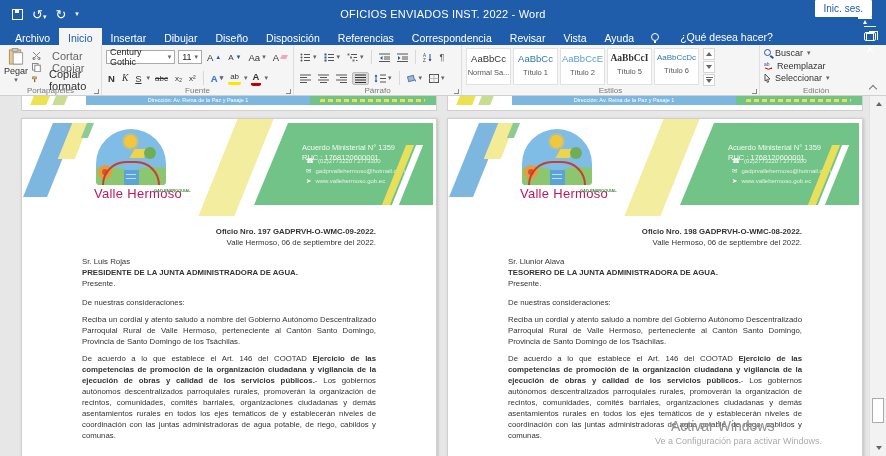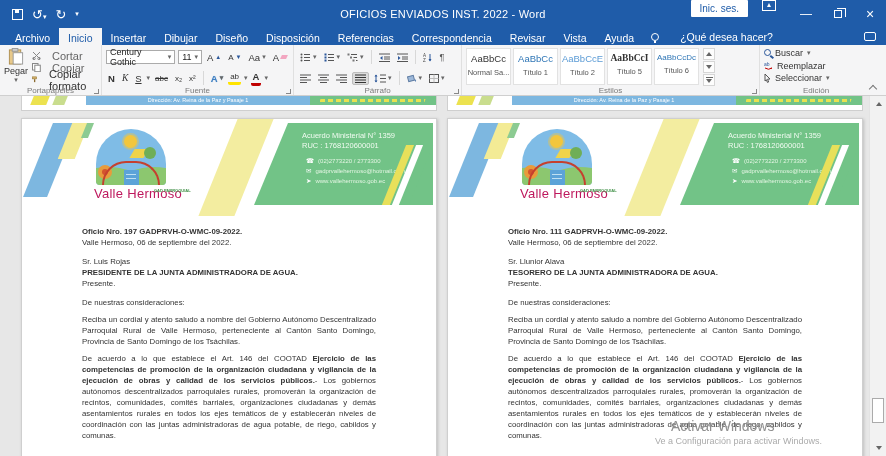--- a/index.html
+++ b/index.html
@@ -7,21 +7,21 @@
   body{font-family:"Liberation Sans",sans-serif;background:#e7e7e7;cursor:default;position:relative;}
 
   
   .titlebar{height:28px;background:#1f5ca9;color:#fff;display:flex;align-items:center;position:relative;}
   .qat{display:flex;align-items:center;gap:9px;margin-left:12px;z-index:2;}
   .qat .uicon{font-size:13px;line-height:1;color:#fff;}
   .save-icon{width:11px;height:11px;border:1.5px solid #fff;position:relative;display:inline-block;}
   .save-icon::after{content:"";position:absolute;left:2px;top:0;width:4px;height:3px;background:#fff;}
   .caret{font-size:7px;color:#fff;}
   .win-title{position:absolute;left:0;right:0;text-align:center;font-size:11px;letter-spacing:.2px;}
-  .tb-right{margin-left:auto;display:flex;align-items:flex-start;z-index:2;height:100%;}
+  .tb-right{margin-left:auto;display:flex;align-items:flex-end;z-index:2;height:100%;flex-direction:column;}
   .signin{background:#fff;color:#1f5ca9;font-size:10px;padding:3px 9px;margin-right:14px;border-radius:1px;}
   .ribbonopts{width:14px;height:11px;border:1px solid #fff;margin-right:14px;position:relative;}
   .ribbonopts::after{content:"";position:absolute;left:4px;top:2px;border-left:2px solid transparent;border-right:2px solid transparent;border-bottom:4px solid #fff;}
   .winbtn{width:32px;height:100%;display:flex;align-items:center;justify-content:center;font-size:12px;color:#fff;}
   .restore-glyph{width:8px;height:8px;border:1px solid #fff;position:relative;}
   .restore-glyph::before{content:"";position:absolute;left:2px;top:-3px;width:8px;height:8px;border:1px solid #fff;border-left:none;border-bottom:none;}
 
   
   .tabrow{height:17px;background:#1f5ca9;display:flex;align-items:stretch;padding-left:6px;color:#fff;position:relative;}
   .tab{font-size:10.5px;padding:2px 9px 0;display:flex;align-items:center;}
@@ -90,21 +90,21 @@
   .page{position:absolute;top:22px;width:416px;height:400px;background:#fff;border:1px solid #cfcfcf;box-shadow:1px 1px 3px rgba(0,0,0,.18);overflow:hidden;}
 
   
   .lh{position:relative;height:97px;overflow:hidden;}
   .sk{transform:skewX(-22deg);position:absolute;}
   .lh-blue{left:16px;top:4px;width:24px;height:74px;background:#7db7e0;}
   .lh-y1{left:43px;top:4px;width:17px;height:36px;background:#f3eb95;}
   .lh-g1{left:62px;top:4px;width:7px;height:15px;background:#8ccb92;}
   .lh-ymid{left:196px;top:0;width:36px;height:97px;background:#f3eda0;}
   .lh-panel{position:absolute;left:232px;top:4px;width:179px;height:82px;background:#72c387;clip-path:polygon(34px 0,100% 0,100% 100%,0 100%);}
-  .lh-acu{position:absolute;left:48px;top:8px;font-size:7.5px;line-height:10px;color:#f0fbf0;}
+  .lh-acu{position:absolute;left:48px;top:20px;font-size:7.5px;line-height:10px;color:#f0fbf0;}
   .lh-contact{position:absolute;left:52px;top:33px;font-size:6px;line-height:10px;color:#e2f5e2;}
   .lh-contact .crow{display:flex;align-items:center;gap:4px;height:10px;}
   .ci{font-size:6.5px;color:#fff;}
   .rs{position:absolute;transform:skewX(-22deg);z-index:3;}
   .rs1{left:372px;top:26px;width:8px;height:60px;background:#e8e05a;}
   .rs2{left:382px;top:26px;width:7px;height:60px;background:#fff;}
   .rs3{left:391px;top:26px;width:8px;height:60px;background:#72c387;}
   
   .logo{position:absolute;left:70px;top:10px;width:78px;height:62px;}
   .emblem{position:absolute;left:4px;top:0;width:70px;height:56px;background:#7fbce6;border-radius:38px 38px 4px 4px;overflow:hidden;}
@@ -117,21 +117,21 @@
   .flower{position:absolute;left:2px;bottom:6px;width:14px;height:14px;background:#e89b3c;border-radius:50%;}
   .flower::after{content:"";position:absolute;left:4px;top:4px;width:6px;height:6px;background:#d4542e;border-radius:50%;}
   .bridge{position:absolute;left:6px;bottom:0;width:58px;height:24px;border:2.5px solid #c5402e;border-bottom:none;border-radius:30px 30px 0 0;}
   .water{position:absolute;left:28px;bottom:0;width:15px;height:15px;background:#5ca3d8;}
   .water::after{content:"";position:absolute;left:2px;top:4px;width:10px;height:1px;background:#bfe0f2;box-shadow:0 4px 0 #bfe0f2;}
   .brand{position:absolute;left:-14px;top:57px;width:120px;text-align:center;font-size:13px;color:#be185d;letter-spacing:.3px;white-space:nowrap;}
   .brand-sub{position:absolute;left:62px;top:59px;font-size:4px;font-weight:bold;color:#3f8f46;white-space:nowrap;}
 
   
   .doc-body{padding:10px 60px 0;font-size:7.8px;line-height:11px;color:#333;}
-  .right{}
+  .right{text-align:right;}
   .b{font-weight:bold;}
   .jus{text-align:justify;}
   .mt8{margin-top:8px;}
   .mt6{margin-top:6px;}
 
   
   .watermark{position:absolute;z-index:5;pointer-events:none;}
   .wm1{position:absolute;left:671px;top:322px;font-size:14px;color:#8f8f8f;white-space:nowrap;}
   .wm2{position:absolute;left:655px;top:340px;font-size:9px;color:#ababab;white-space:nowrap;}
 
@@ -590,21 +590,21 @@
           <span class="tree"></span>
           <span class="flower"></span>
           <span class="water"></span>
           <span class="bridge"></span>
         </div>
         <span class="brand">Valle Hermoso</span>
         <span class="brand-sub">GAD PARROQUIAL</span>
       </div>
     </div>
     <div class="doc-body">
-      <div class="right b">Oficio Nro. 111 GADPRVH-O-WMC-09-2022.</div>
+      <div class="right b">Oficio Nro. 198 GADPRVH-O-WMC-08-2022.</div>
       <div class="right">Valle Hermoso, 06 de septiembre del 2022.</div>
       <div class="mt8">Sr. Llunior Alava</div>
       <div class="b">TESORERO DE LA JUNTA ADMINISTRADORA DE AGUA.</div>
       <div>Presente.</div>
       <div class="mt8">De nuestras consideraciones:</div>
       <div class="jus mt6">Reciba un cordial y atento saludo a nombre del Gobierno Autónomo Descentralizado Parroquial Rural de Valle Hermoso, perteneciente al Cantón Santo Domingo, Provincia de Santo Domingo de los Tsáchilas.</div>
       <div class="jus mt6"><span>De acuerdo a lo que establece el Art. 146 del COOTAD </span><span class="b">Ejercicio de las competencias de promoción de la organización ciudadana y vigilancia de la ejecución de obras y calidad de los servicios públicos.</span><span>- Los gobiernos autónomos descentralizados parroquiales rurales, promoverán la organización de recintos, comunidades, comités barriales, organizaciones ciudadanas y demás asentamientos rurales en todos los ejes temáticos de y establecerán niveles de coordinación con las juntas administradoras de agua potable, de riego, cabildos y comunas.</span></div>
 
     </div>
   </div>

